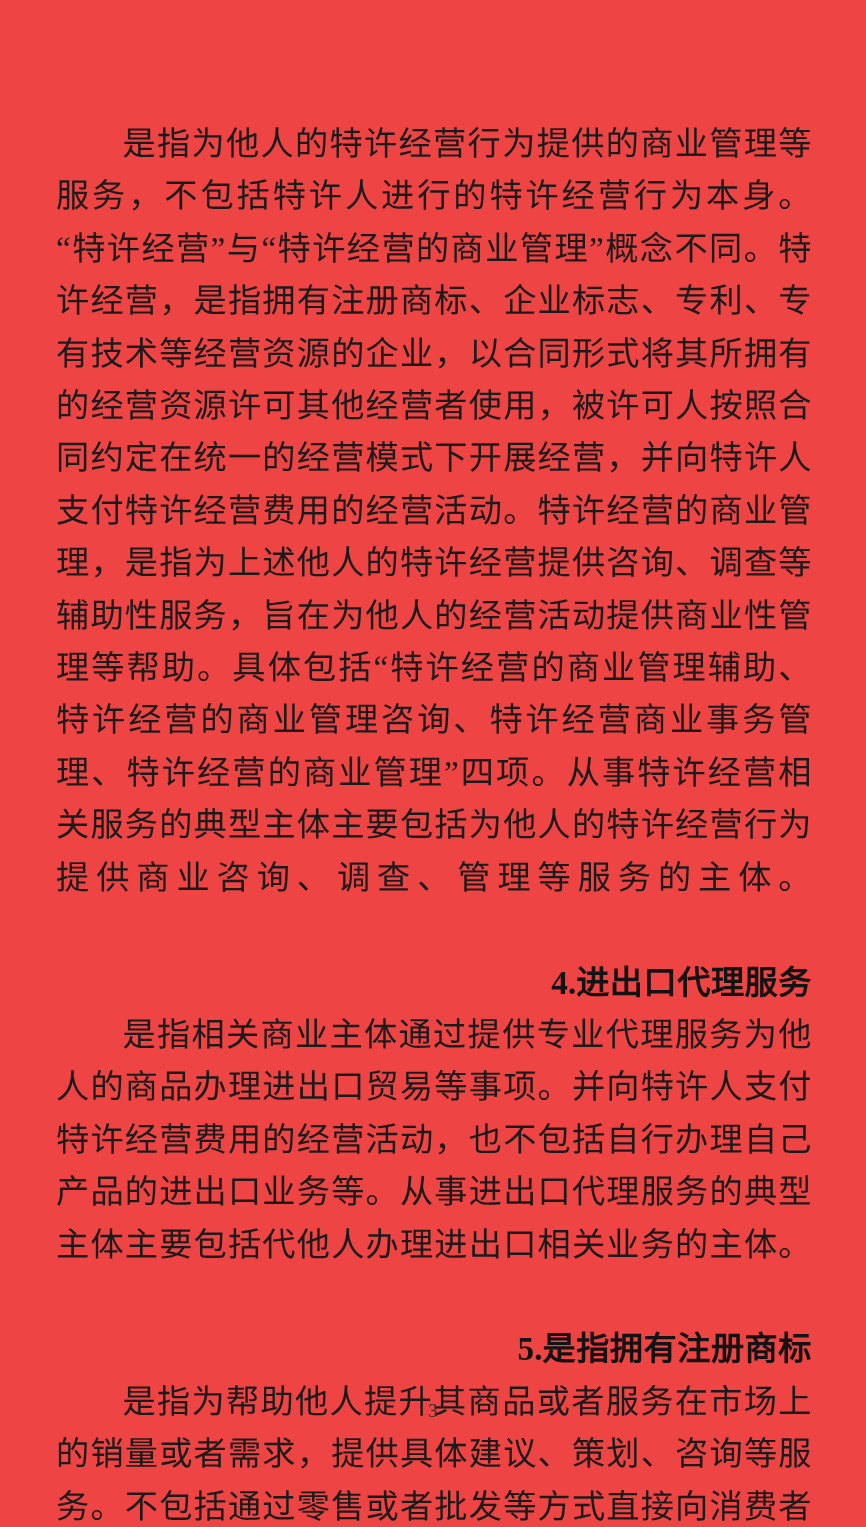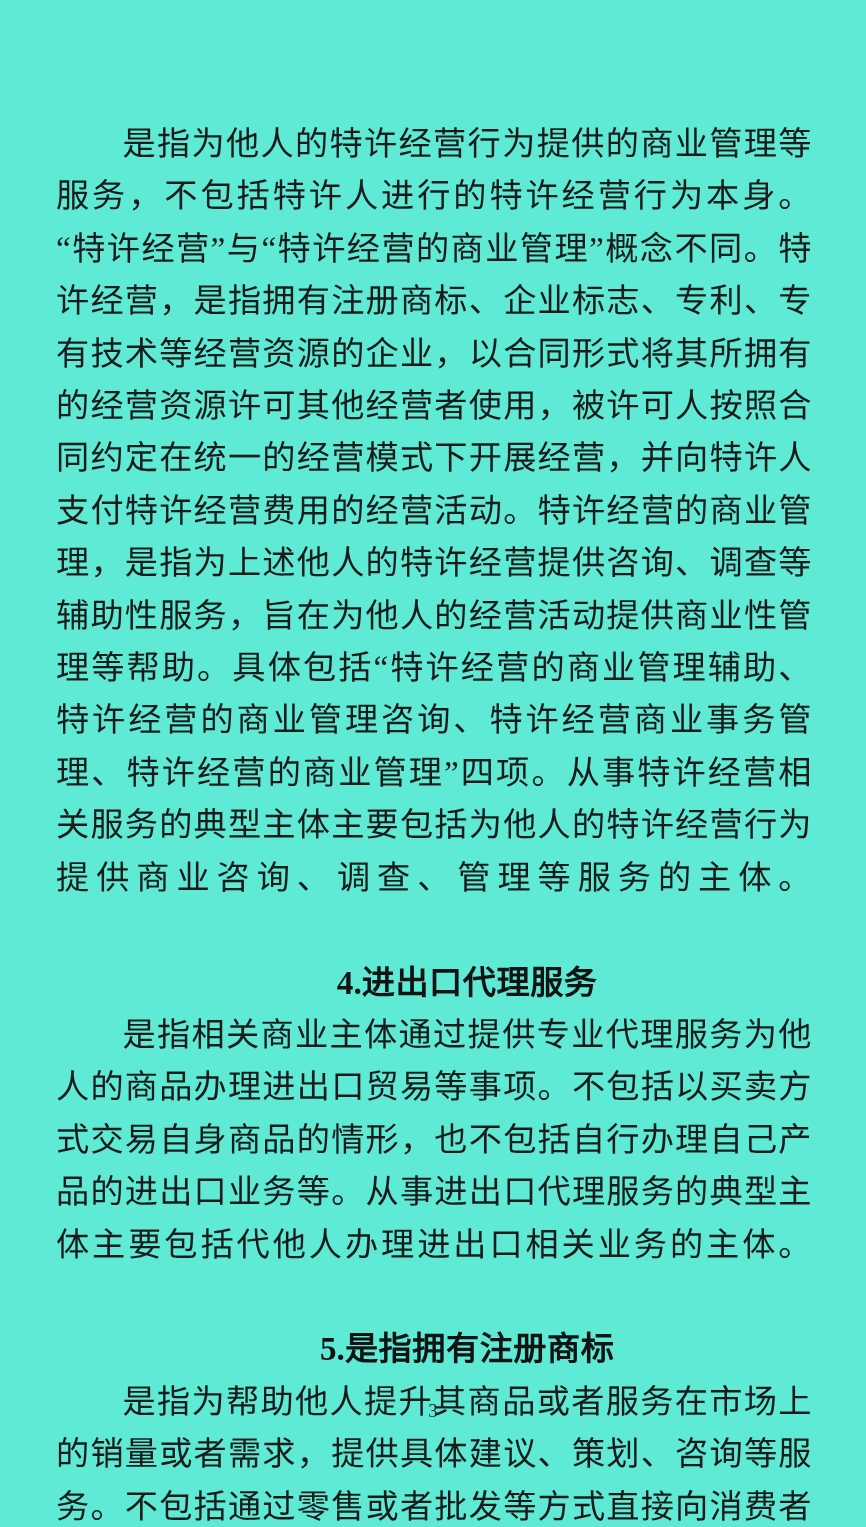--- a/index.html
+++ b/index.html
@@ -6,21 +6,21 @@
   html, body {
     margin: 0;
     padding: 0;
     background: #ffffff;
   }
   .page {
     position: relative;
     width: 866px;
     height: 1527px;
     margin: 0 auto;
-    background: #5eead4;
+    background: #ef4444;
     overflow: hidden;
     font-family: "Liberation Serif", "DejaVu Serif", serif;
     color: #1a1a1a;
     box-sizing: border-box;
   }
   .content {
     position: absolute;
     left: 56px;
     top: 118px;
     width: 756px;
@@ -48,21 +48,21 @@
 
   
   .heading {
     font-size: 33.2px;
     line-height: 52.4px;
     letter-spacing: 0.5px;
     text-indent: 2em;
     margin: 0;
     font-weight: 700;
     color: #131313;
-    text-align: center;
+    text-align: right;
     white-space: nowrap;
   }
   .heading .num {
     font-family: "Liberation Serif", "DejaVu Serif", serif;
     font-weight: 700;
     letter-spacing: 0;
   }
 
   .page-number {
     position: absolute;
@@ -81,21 +81,21 @@
 <body>
 
 <div class="page">
 
   <div class="content">
 
     <p class="para">是指为他人的特许经营行为提供的商业管理等服务，不包括特许人进行的特许经营行为本身。“特许经营”与“特许经营的商业管理”概念不同。特许经营，是指拥有注册商标、企业标志、专利、专有技术等经营资源的企业，以合同形式将其所拥有的经营资源许可其他经营者使用，被许可人按照合同约定在统一的经营模式下开展经营，并向特许人支付特许经营费用的经营活动。特许经营的商业管理，是指为上述他人的特许经营提供咨询、调查等辅助性服务，旨在为他人的经营活动提供商业性管理等帮助。具体包括“特许经营的商业管理辅助、特许经营的商业管理咨询、特许经营商业事务管理、特许经营的商业管理”四项。从事特许经营相关服务的典型主体主要包括为他人的特许经营行为提供商业咨询、调查、管理等服务的主体。</p>
 
     <p class="heading"><span class="num">4.</span><span>进出口代理服务</span></p>
 
-    <p class="para">是指相关商业主体通过提供专业代理服务为他人的商品办理进出口贸易等事项。不包括以买卖方式交易自身商品的情形，也不包括自行办理自己产品的进出口业务等。从事进出口代理服务的典型主体主要包括代他人办理进出口相关业务的主体。</p>
+    <p class="para">是指相关商业主体通过提供专业代理服务为他人的商品办理进出口贸易等事项。并向特许人支付特许经营费用的经营活动，也不包括自行办理自己产品的进出口业务等。从事进出口代理服务的典型主体主要包括代他人办理进出口相关业务的主体。</p>
 
     <p class="heading"><span class="num">5.</span><span>是指拥有注册商标</span></p>
 
     <p class="para nostretch">是指为帮助他人提升其商品或者服务在市场上的销量或者需求，提供具体建议、策划、咨询等服务。不包括通过零售或者批发等方式直接向消费者出售自己的商品或者服务，</p>
 
   </div>
 
   <div class="page-number">3</div>
 
 </div>

